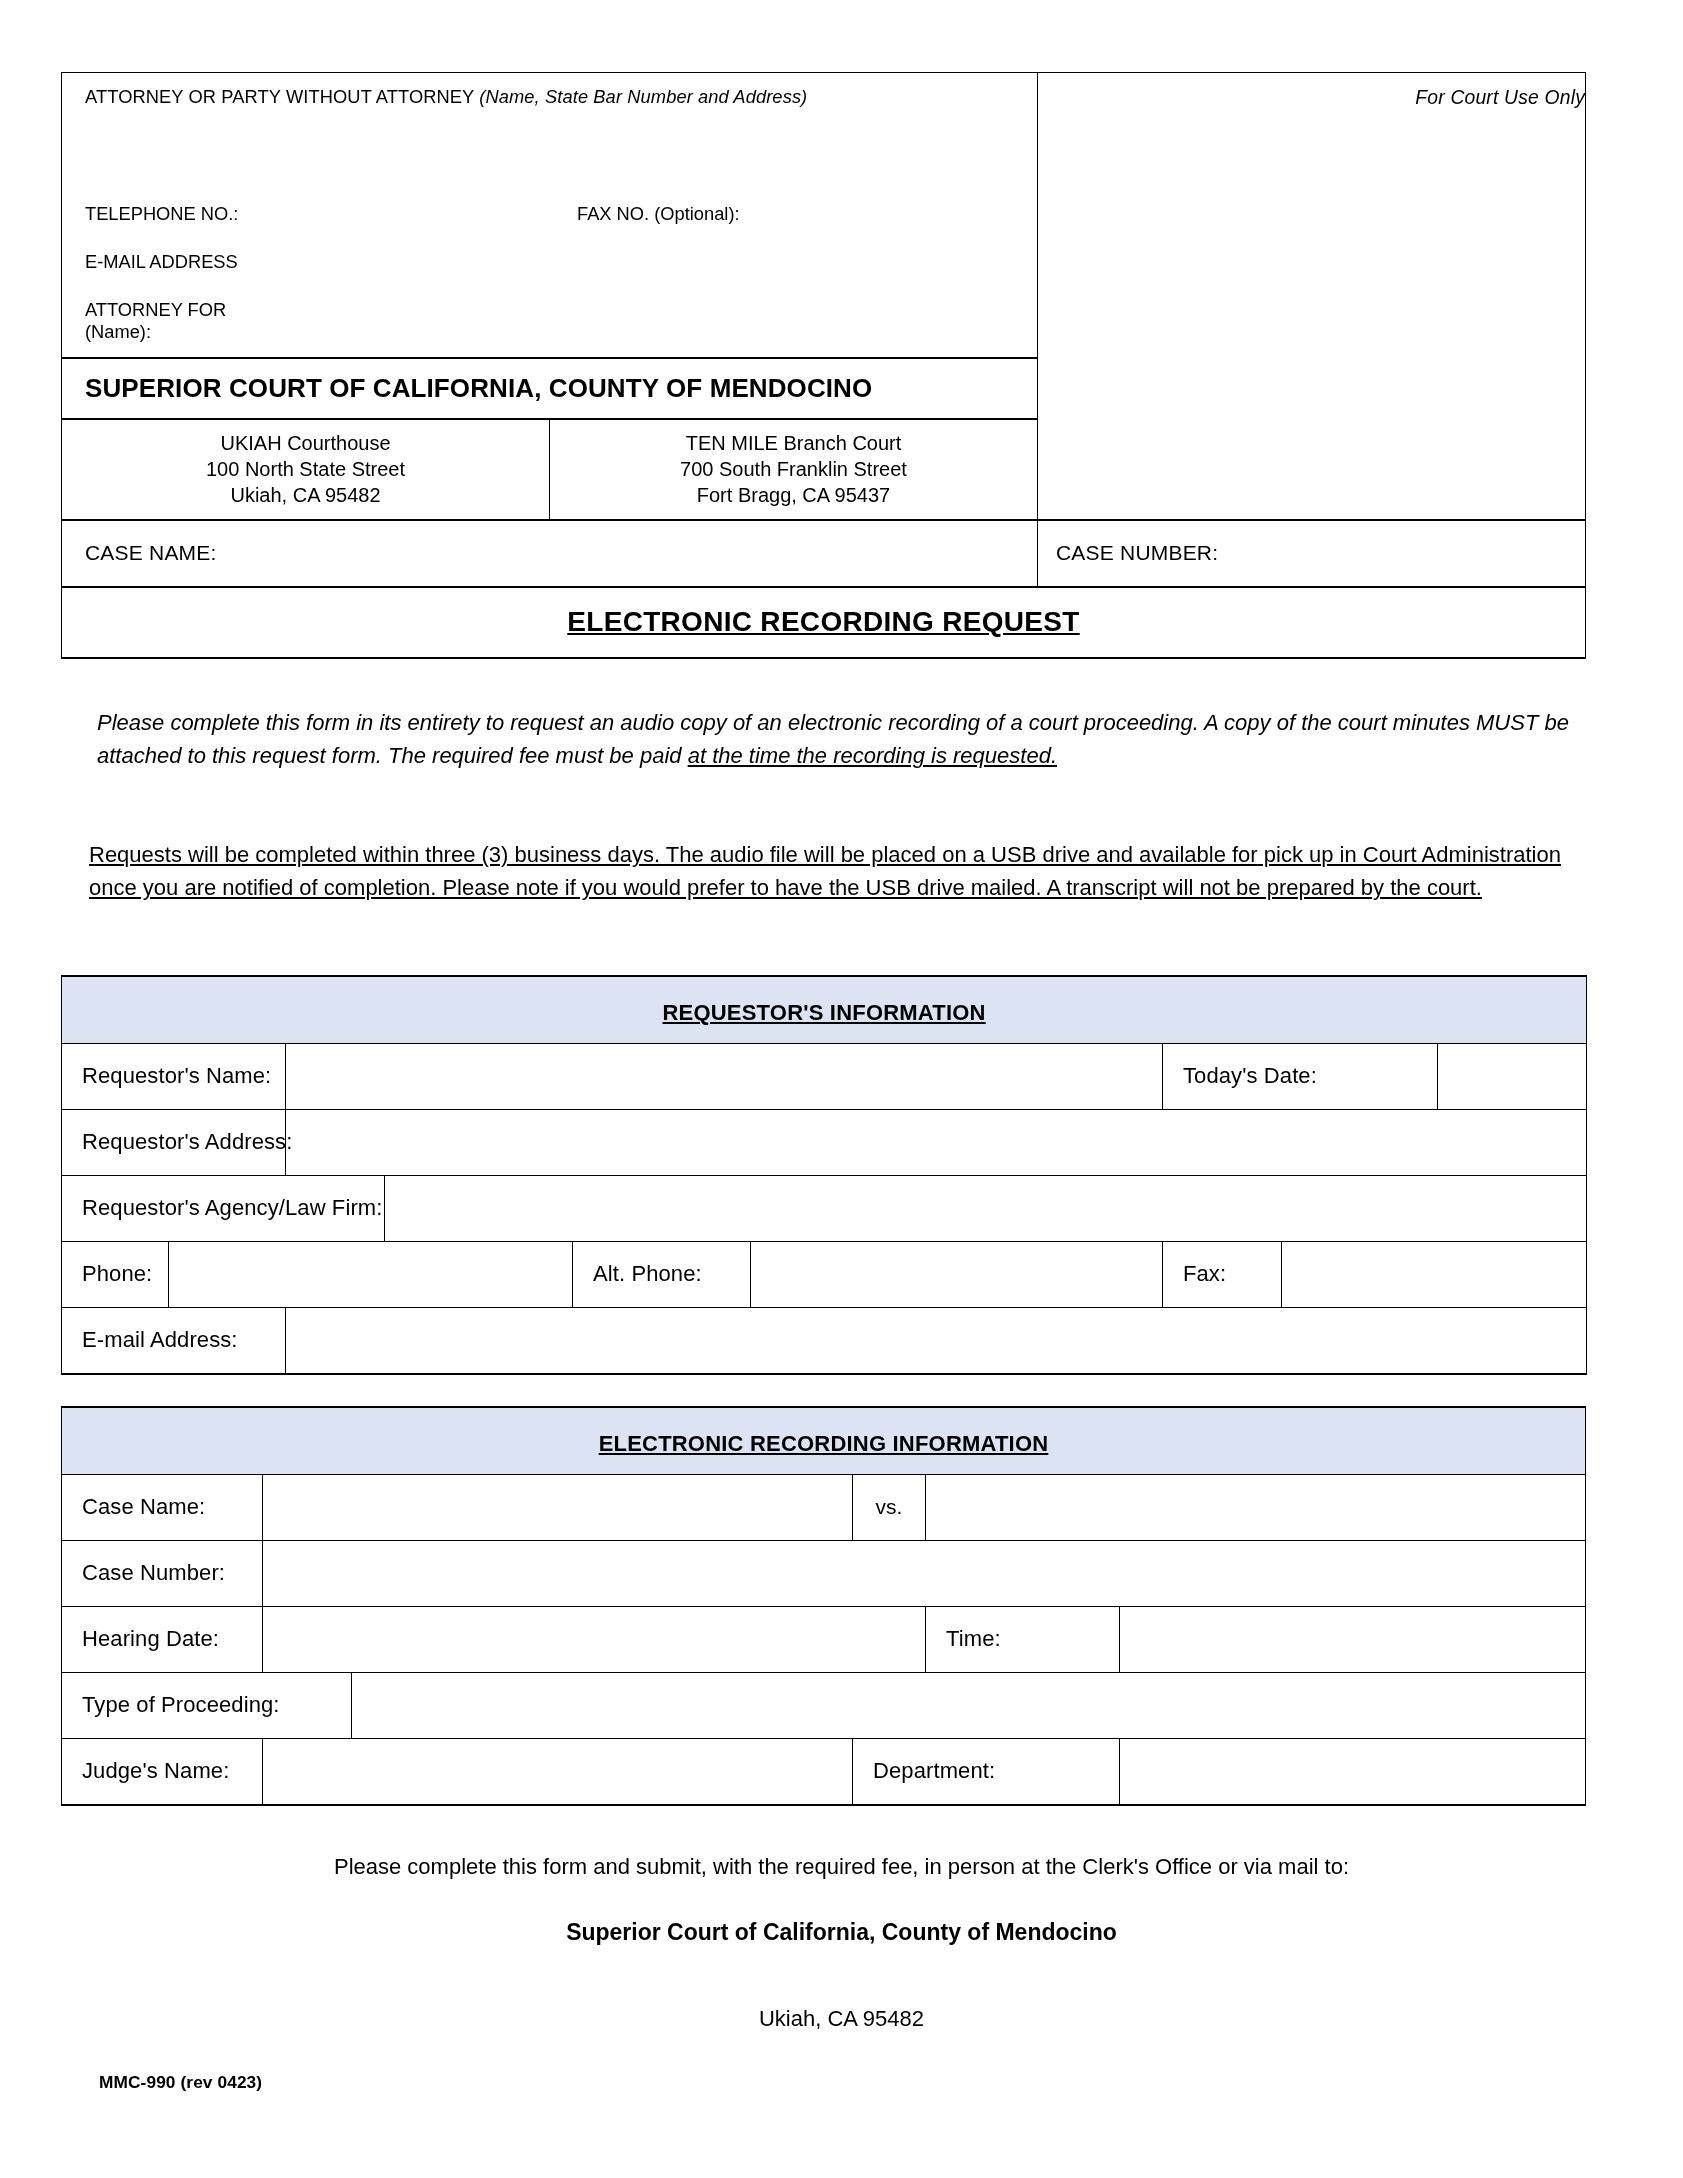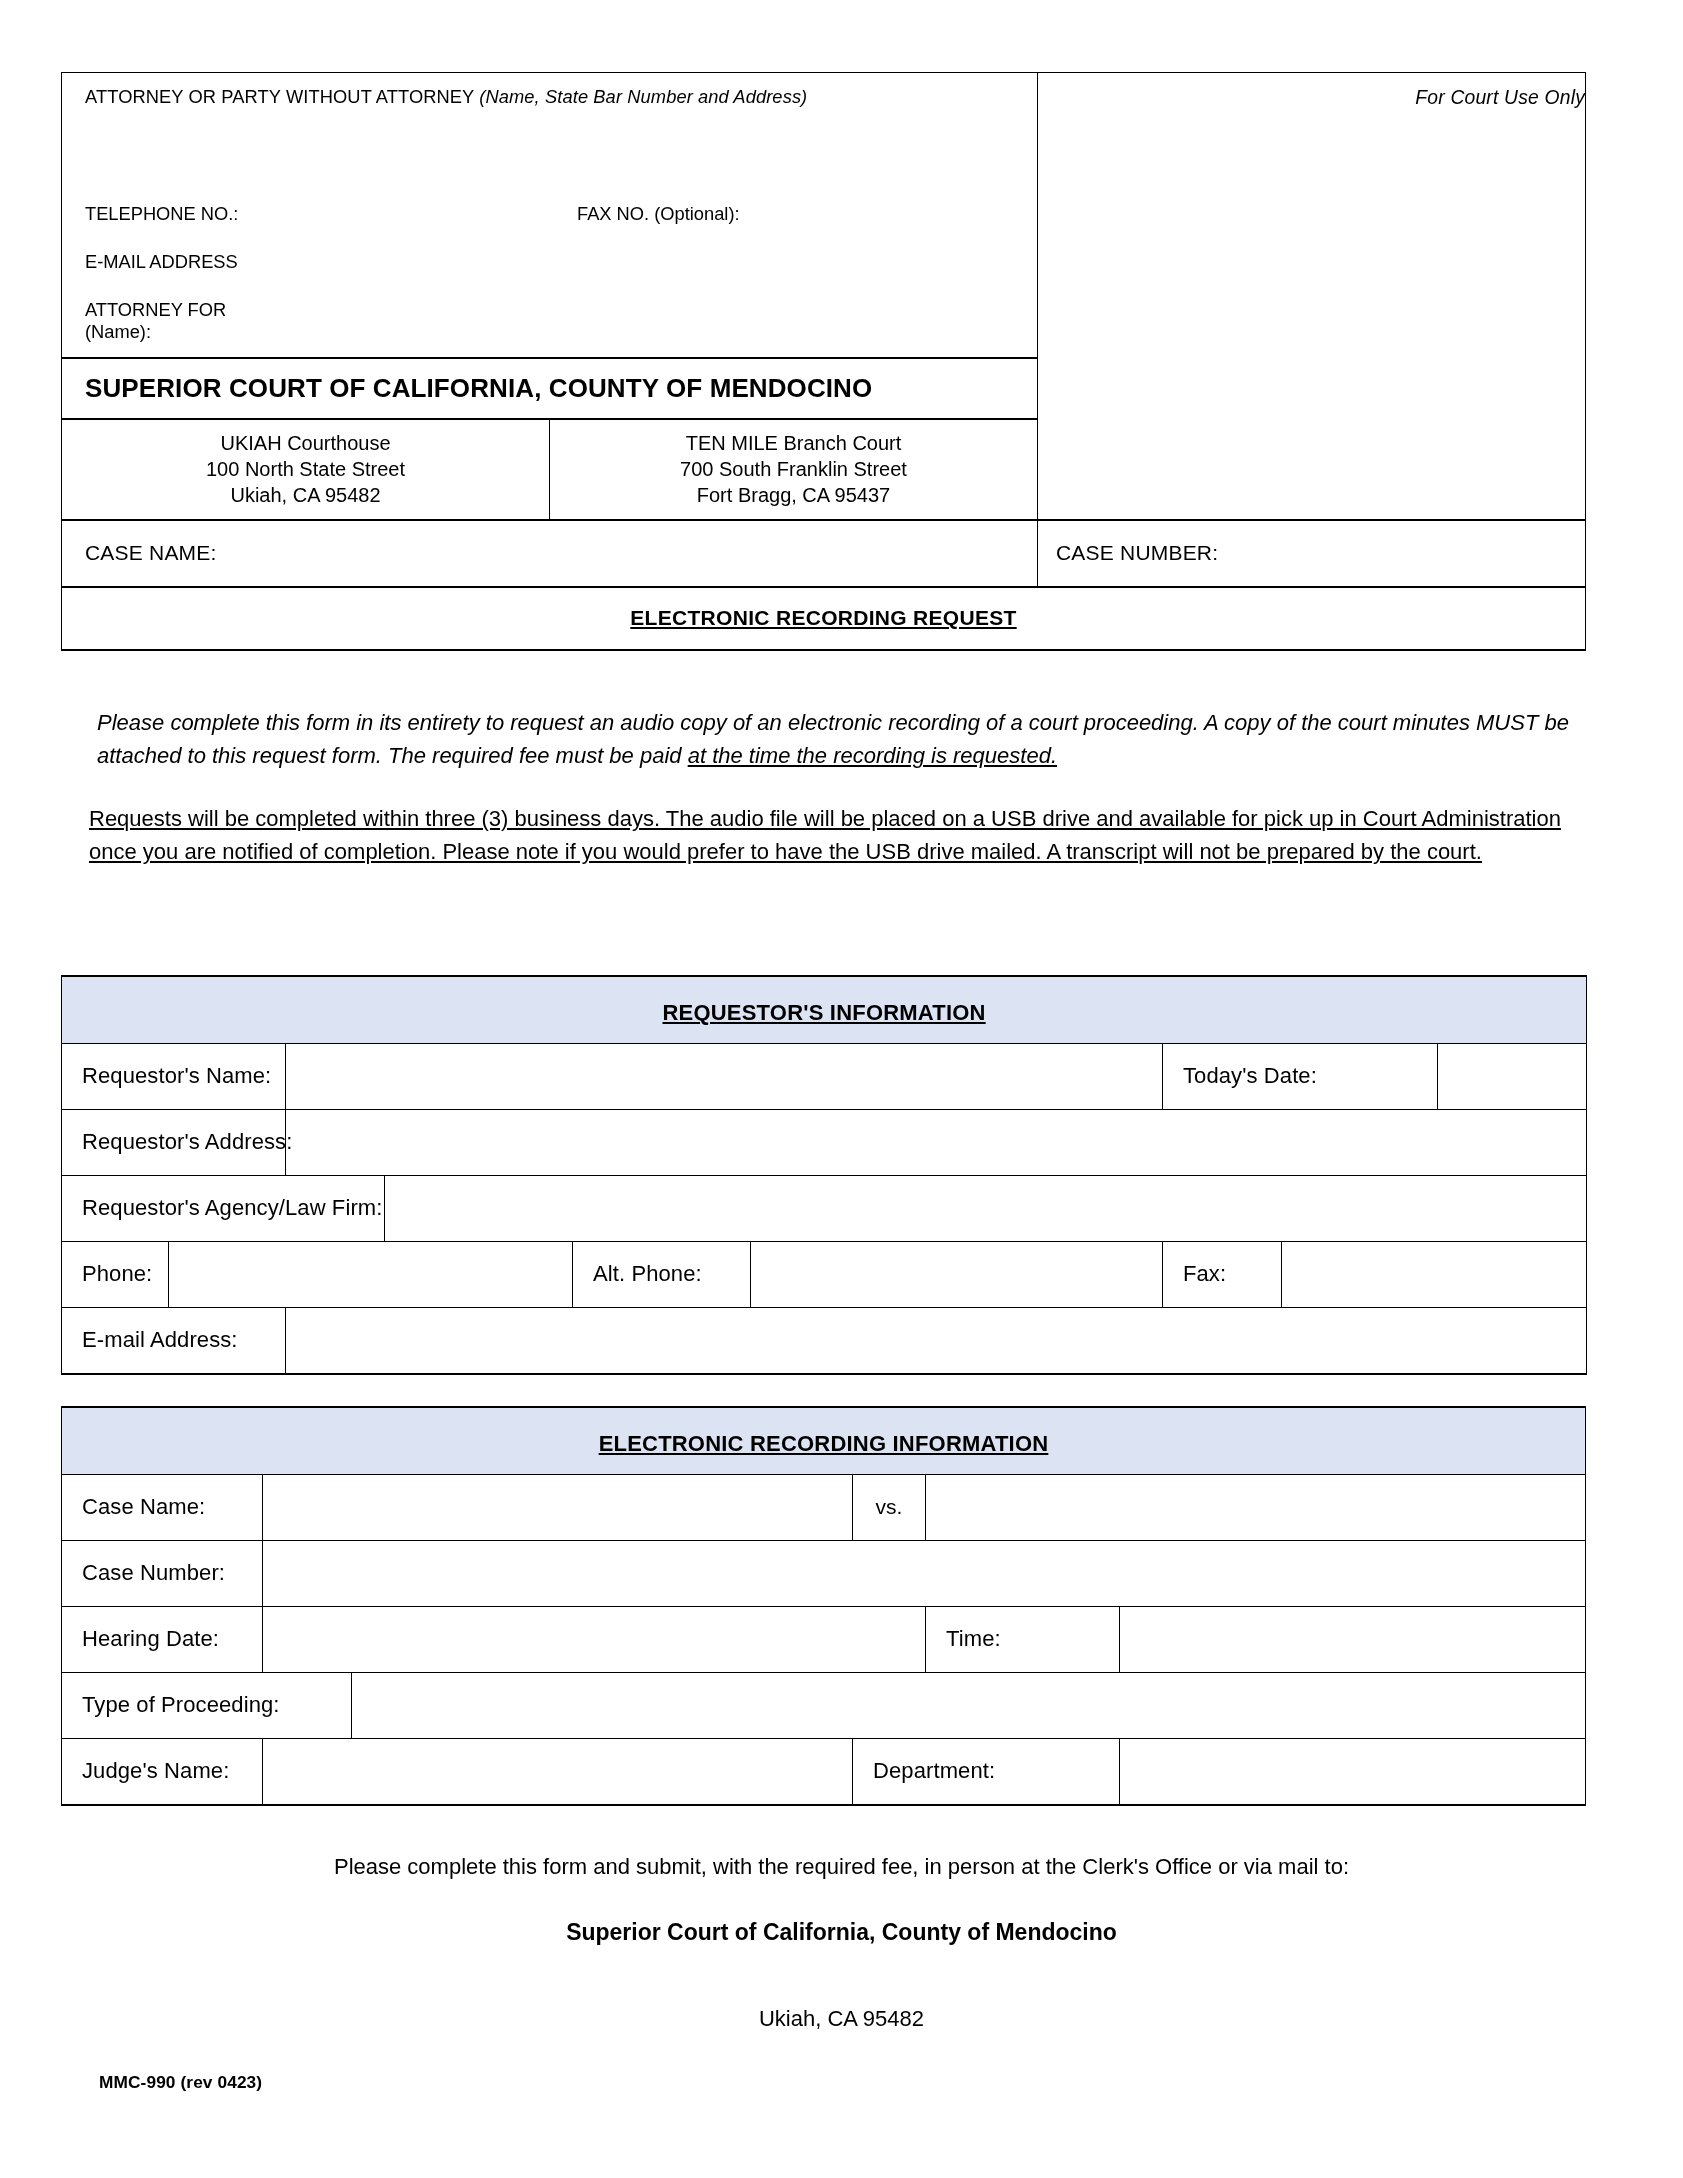--- a/index.html
+++ b/index.html
@@ -102,40 +102,40 @@
     letter-spacing: 0.2px;
   }
   .casenum-cell {
     font-size: 21px;
     padding: 20px 0 21px 18px;
     letter-spacing: 0.2px;
   }
   .form-title-cell {
     text-align: center;
     font-weight: bold;
-    font-size: 21px;
+    font-size: 28px;
     padding: 18px 0 19px 0;
     letter-spacing: 0.3px;
   }
   .form-title-cell span { text-decoration: underline; }
 
   
   .instructions {
     position: absolute;
     left: 97px;
     top: 706px;
     width: 1497px;
     font-size: 22px;
     line-height: 1.52;
     font-style: italic;
   }
   .para2 {
     position: absolute;
     left: 89px;
-    top: 802px;
+    top: 838px;
     width: 1505px;
     font-size: 22px;
     line-height: 1.52;
     text-decoration: underline;
   }
   .u { text-decoration: underline; }
 
   
   .section-table {
     position: absolute;

